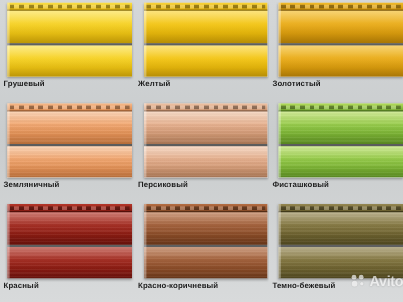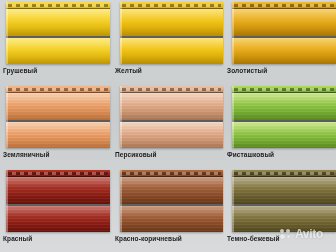--- a/index.html
+++ b/index.html
@@ -130,21 +130,21 @@
     font-weight: bold;
     color: #1c1c1c;
     letter-spacing: 0.1px;
     white-space: nowrap;
     line-height: 1;
   }
 
   
   .watermark {
     position: absolute;
-    right: 13px;
+    right: 0;
     bottom: 12px;
     display: flex;
     align-items: center;
     gap: 2px;
     opacity: 0.72;
     pointer-events: none;
   }
   .wm-dots {
     position: relative;
     width: 13px;

